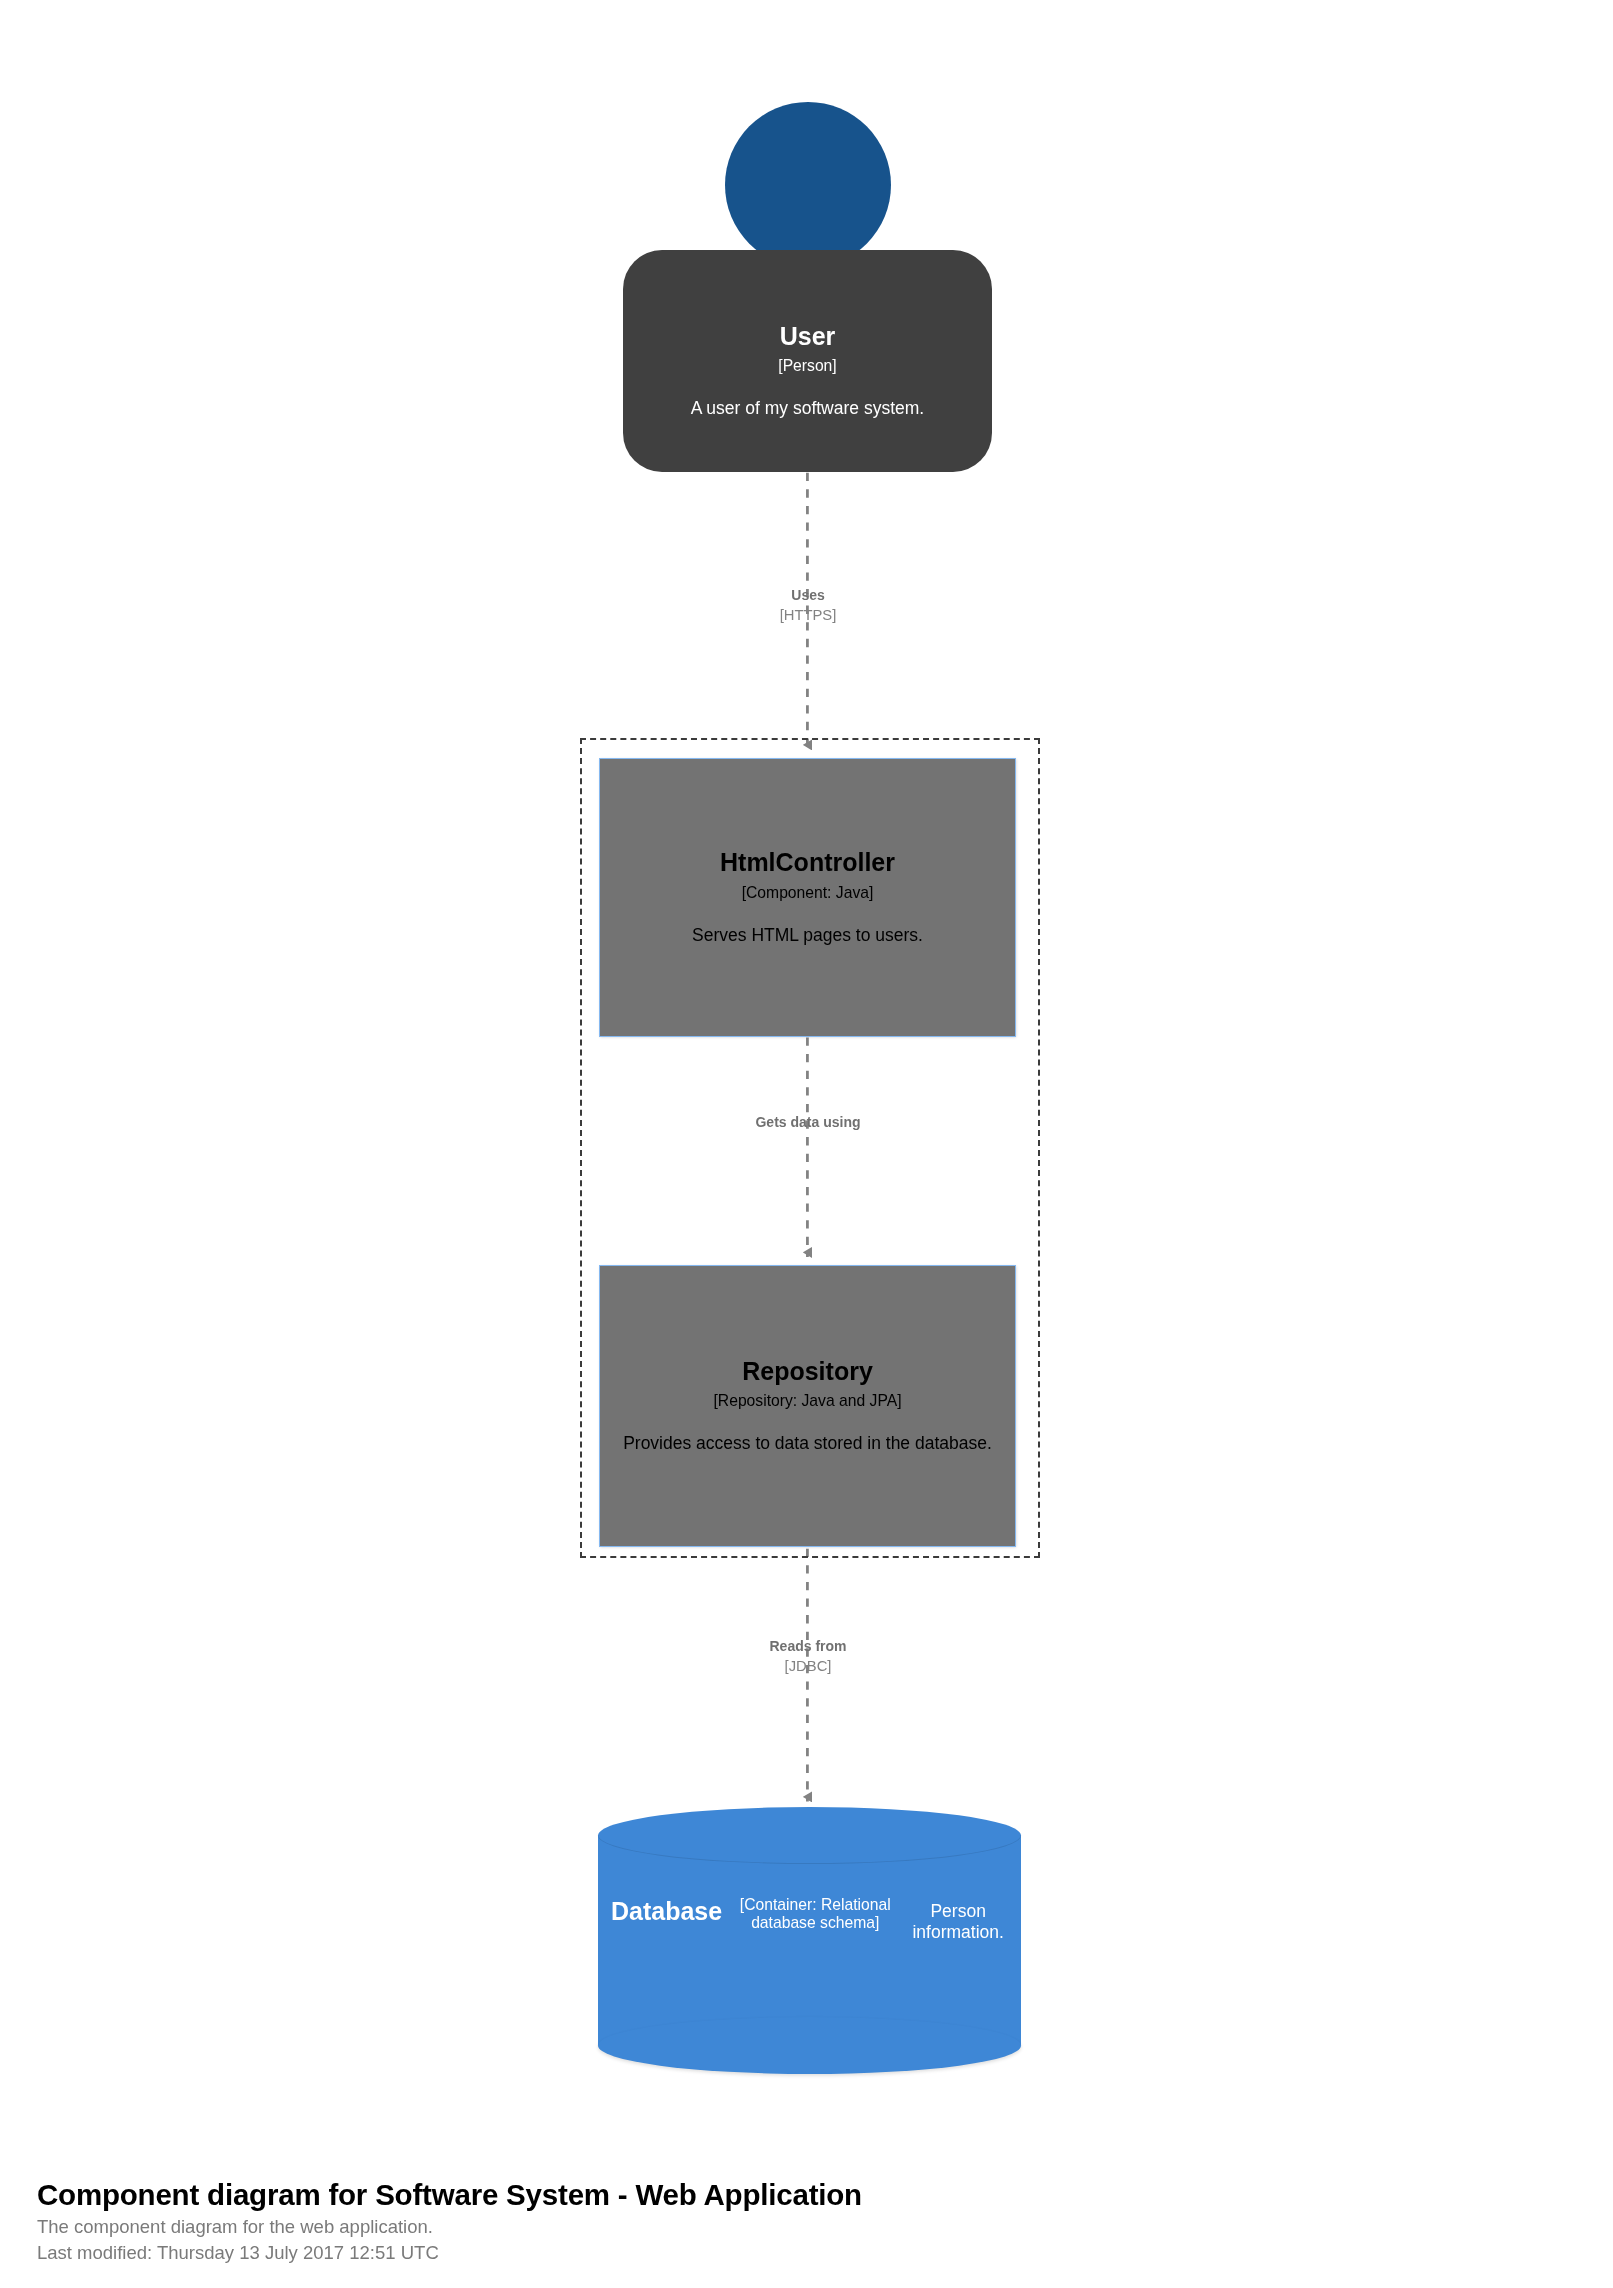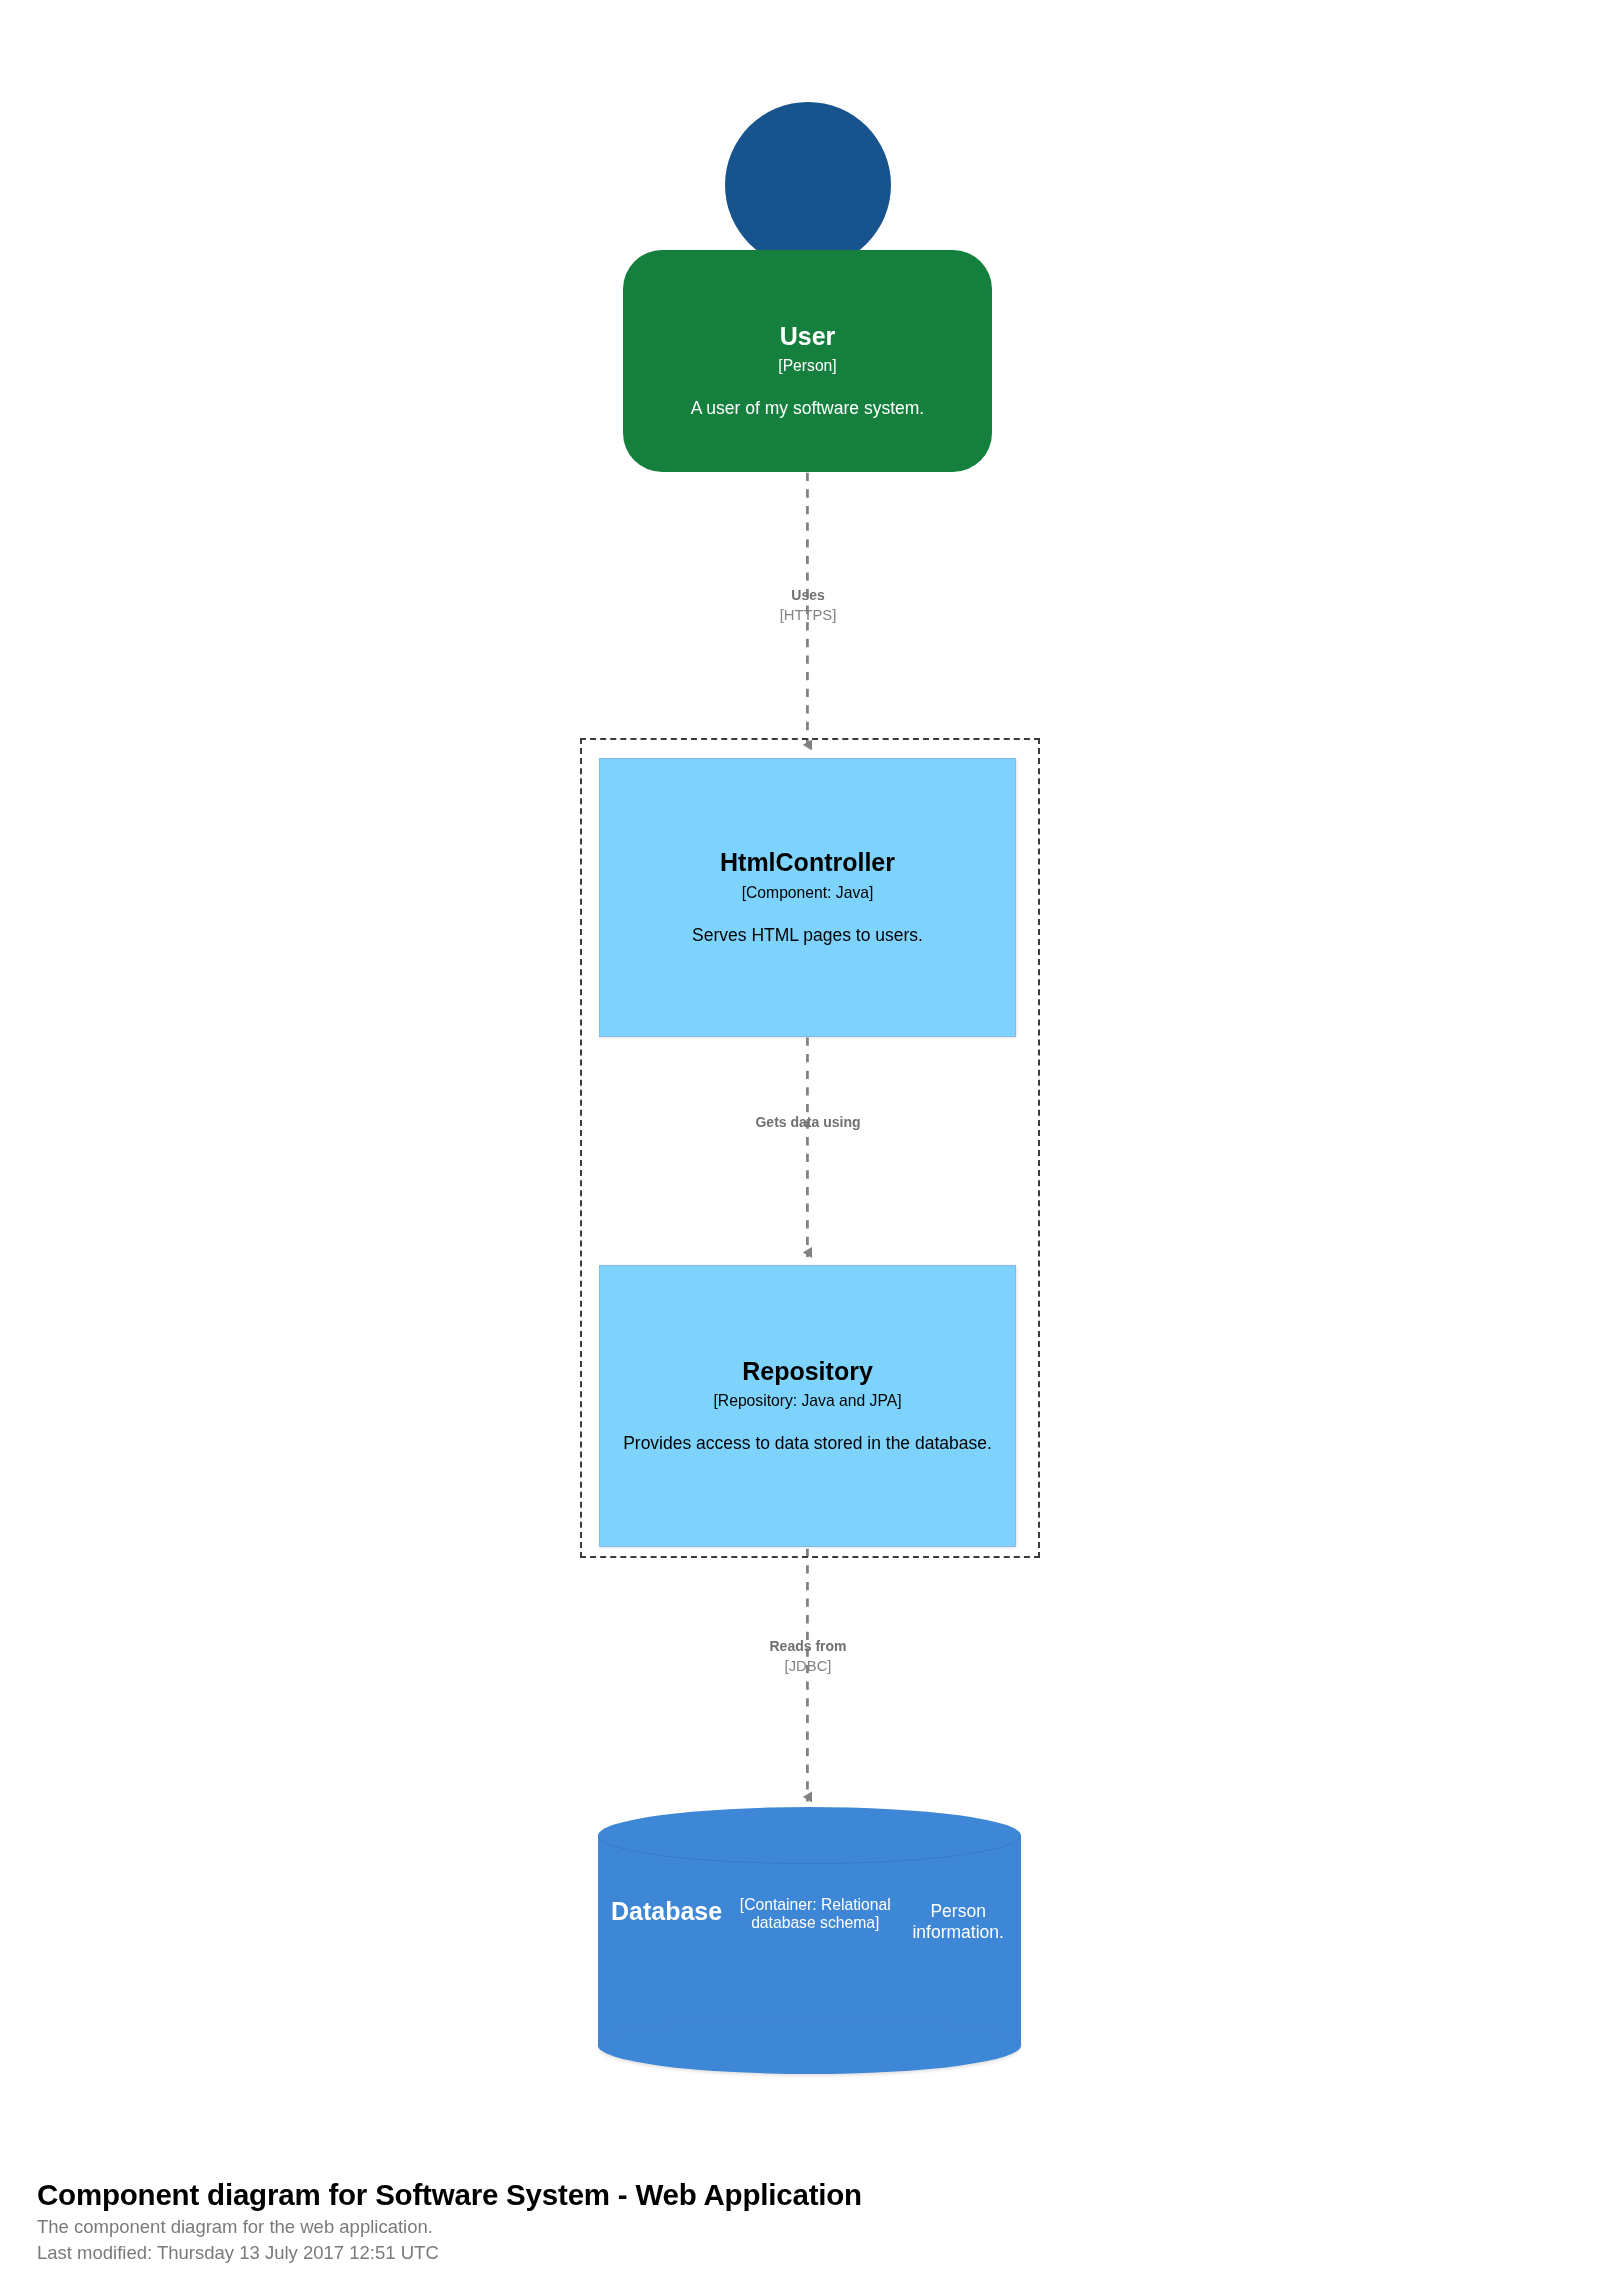--- a/index.html
+++ b/index.html
@@ -42,21 +42,21 @@
     border-radius: 50%;
     background: #17538C;
   }
   .person-body {
     position: absolute;
     left: 0px;
     top: 148px;
     width: 369px;
     height: 222px;
     border-radius: 39px;
-    background: #15803d;
+    background: #404040;
     display: flex;
     flex-direction: column;
     align-items: center;
     justify-content: center;
     padding: 0 26px;
     box-sizing: border-box;
   }
   .person-title {
     color: #ffffff;
     font-size: 25px;
@@ -88,21 +88,21 @@
     top: 738px;
     width: 456px;
     height: 816px;
     border: 2.8px dashed #3B3B3B;
     background: transparent;
   }
 
   
   .component-box {
     position: absolute;
-    background: #7dd3fc;
+    background: #737373;
     border: 0.9px solid #85B8F0;
     box-shadow: 0.9px 0.9px 2.8px rgba(0,0,0,0.18);
     display: flex;
     flex-direction: column;
     align-items: center;
     justify-content: center;
     box-sizing: border-box;
     padding: 0 20px;
   }
   .comp-title {

